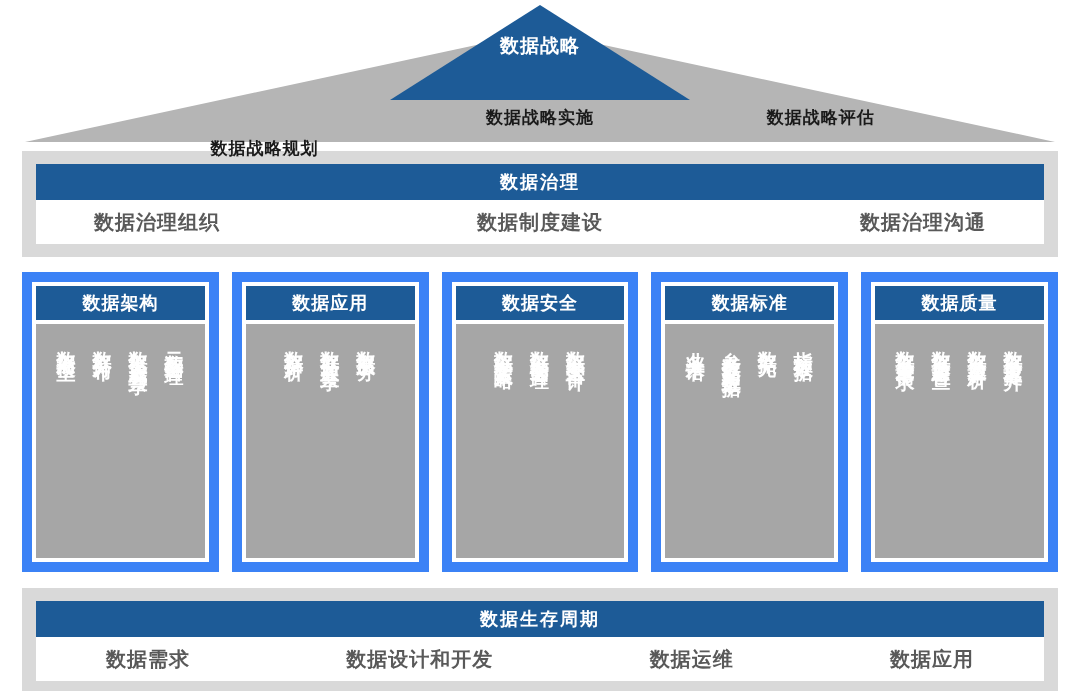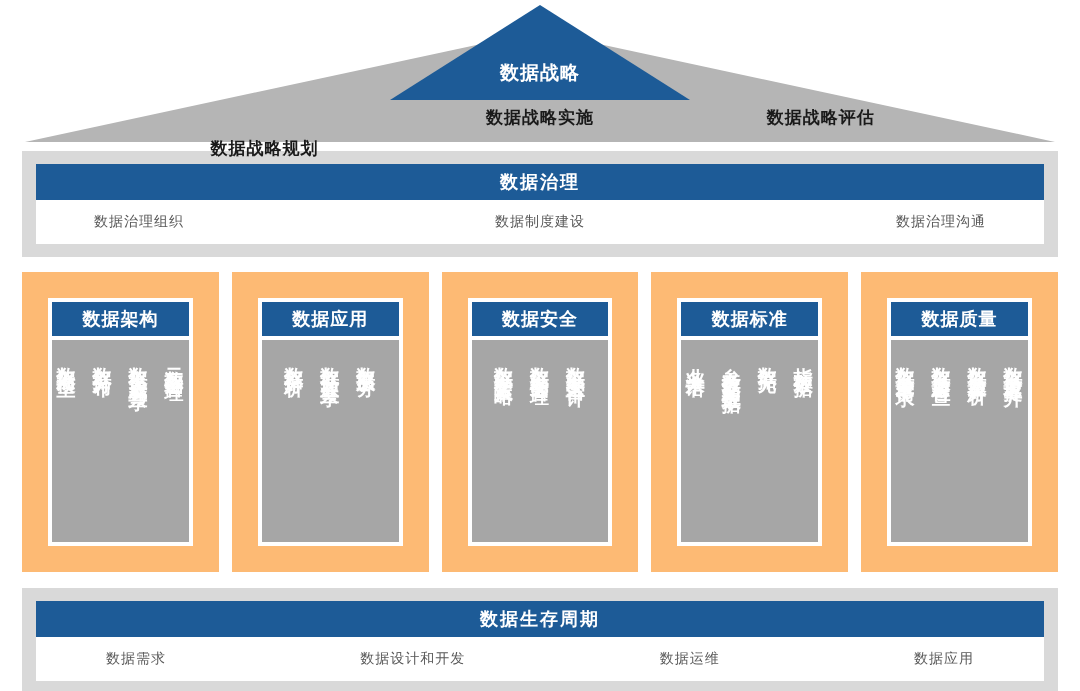--- a/index.html
+++ b/index.html
@@ -7,39 +7,39 @@
   body { font-family:"Liberation Sans","DejaVu Sans",sans-serif; }
   .canvas { position:relative; width:1080px; height:691px; background:#ffffff; overflow:hidden; }
 
   
   .roof { position:relative; height:146px; }
   .roof-gray { position:absolute; left:25px; right:25px; top:0; bottom:4px;
                background:#b5b5b5; clip-path:polygon(50% 22%, 100% 100%, 0 100%); }
   .roof-blue { position:absolute; left:50%; transform:translateX(-50%); top:5px;
                width:300px; height:95px; background:#1d5b97;
                clip-path:polygon(50% 0, 100% 100%, 0 100%);
-               display:flex; align-items:flex-end; justify-content:center; }
+               display:flex; align-items:center; justify-content:center; }
   .roof-title { color:#ffffff; font-weight:bold; font-size:19px; padding-bottom:14px; letter-spacing:1px; }
   .roof-label { position:absolute; top:106px; transform:translateX(-50%);
                 color:#1a1a1a; font-weight:bold; font-size:17px; letter-spacing:1px; white-space:nowrap; }
   .roof-label.l1 { left:24.5%;margin-top:31px; }
   .roof-label.l2 { left:50%; }
   .roof-label.l3 { left:76%; }
 
   
   .band { margin:5px 22px 0; background:#d9d9d9; padding:13px 14px; }
   .band-inner { background:#ffffff; }
   .band-header { background:#1d5b97; height:36px; display:flex; align-items:center; justify-content:center; }
   .band-header span { color:#ffffff; font-weight:bold; font-size:18px; letter-spacing:2px; }
   .band-labels { height:44px; display:flex; align-items:center; justify-content:space-between; padding:0 58px; }
-  .band-labels span { color:#595959; font-weight:normal; font-size:14px; letter-spacing:1px; white-space:nowrap; }
+  .band-labels span { color:#595959; font-weight:bold; font-size:20px; letter-spacing:1px; white-space:nowrap; }
 
   
   .pillars { margin:15px 22px 0; display:flex; gap:13px; height:300px; }
-  .pillar { flex:1; background:#fdba74; padding:26px; }
+  .pillar { flex:1; background:#3b82f6; padding:10px; }
   .pillar-inner { background:#ffffff; padding:4px; height:100%; display:flex; flex-direction:column; }
   .pillar-header { background:#1d5b97; height:34px; flex:0 0 34px; display:flex; align-items:center; justify-content:center; }
   .pillar-header span { color:#ffffff; font-weight:bold; font-size:18px; letter-spacing:1px; }
   .pillar-body { background:#a6a6a6; margin-top:4px; flex:1; display:flex; flex-direction:row;
                  justify-content:center; gap:17px; padding-top:12px; }
   .vtext { writing-mode:vertical-rl; text-orientation:upright; color:#ffffff; font-weight:bold;
            font-size:19px; letter-spacing:4px; line-height:1; }
 
   
   .lifecycle { margin-top:16px; }

